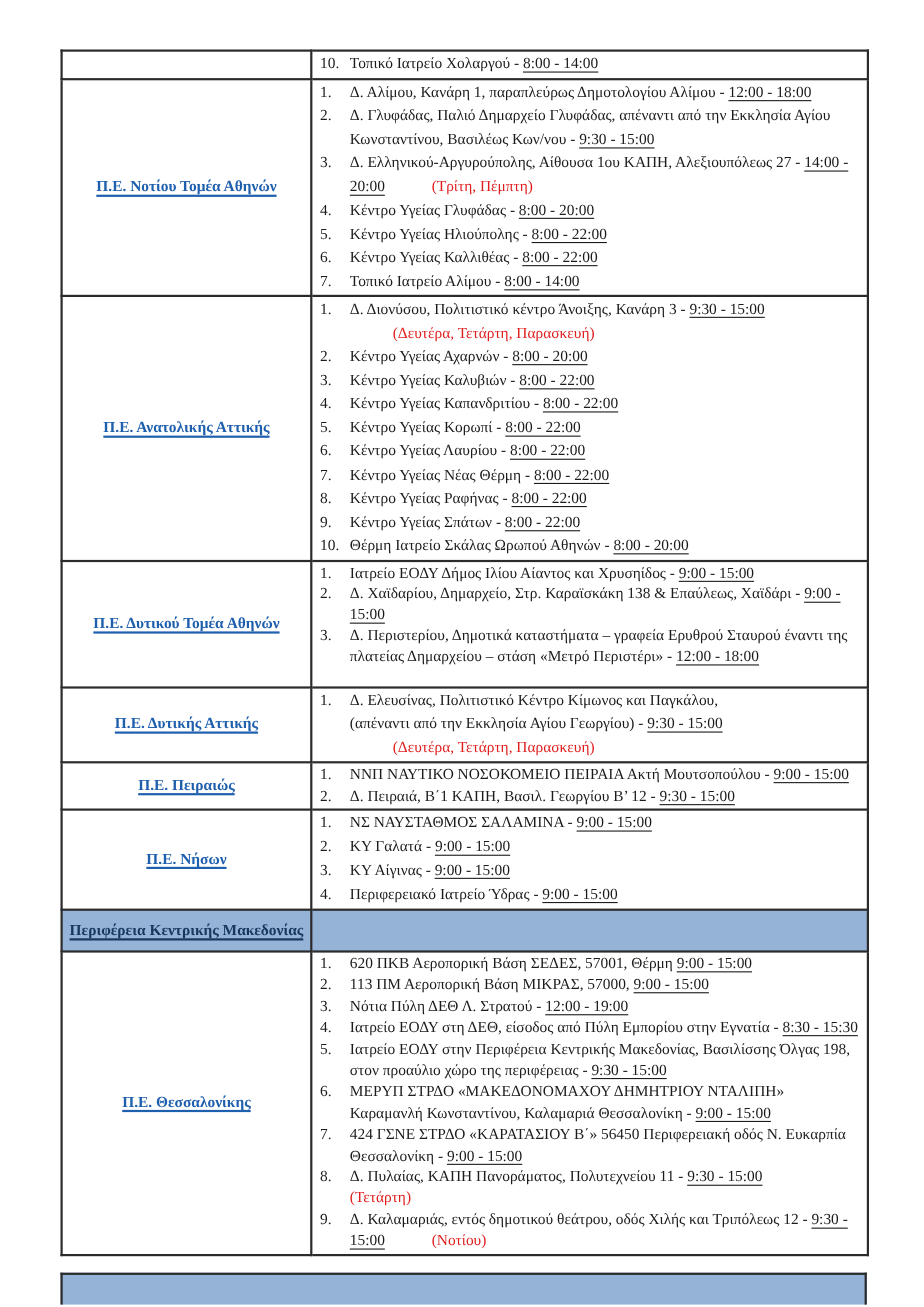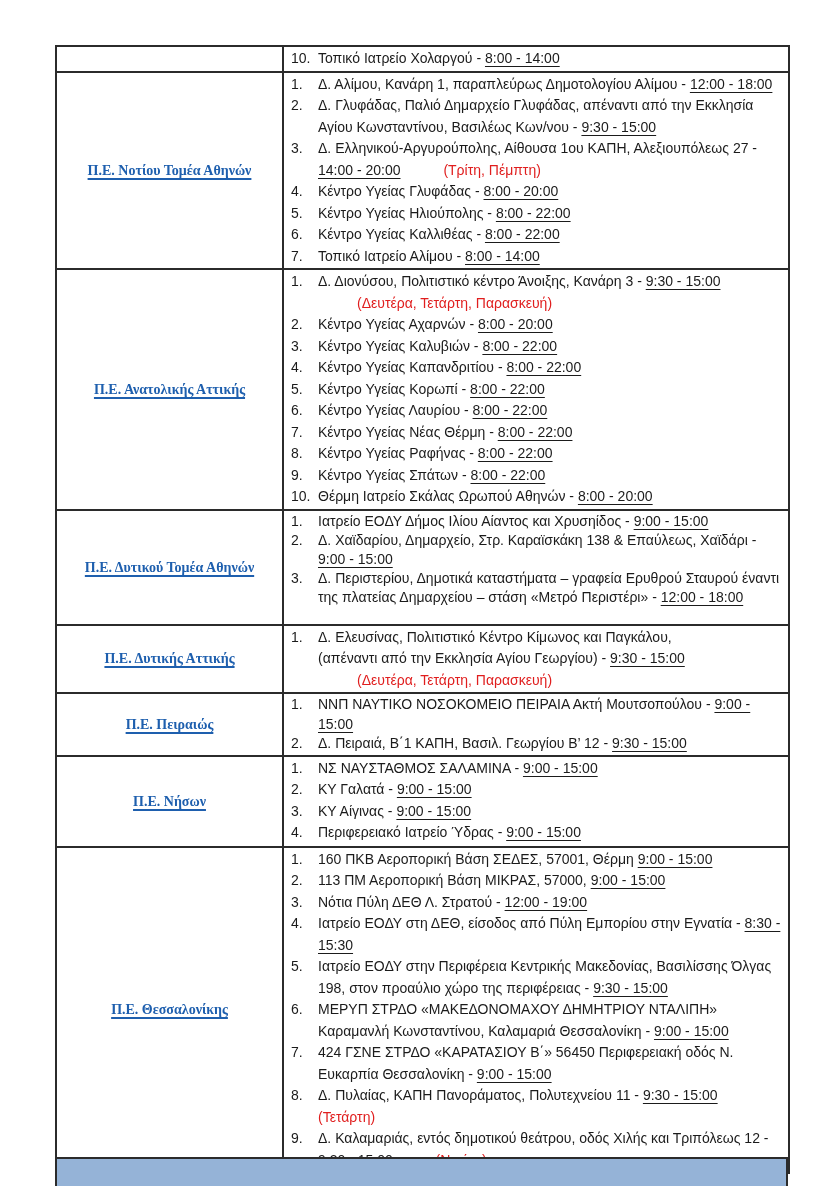--- a/index.html
+++ b/index.html
@@ -45,21 +45,21 @@
   tr:nth-child(6) td{height:41px;}
   tr:nth-child(7) td{height:91px;}
   tr:nth-child(8) td{height:38px;}
   tr:nth-child(9) td{height:274px;}
   
   tr:nth-child(4) td.locations{line-height:19px;}
   tr:nth-child(6) td.locations{line-height:19.5px;}
   tr:nth-child(9) td.locations{line-height:19.4px;}
   tr.header-row td{background:var(--header-bg);}
   tr.header-row .region-link{color:var(--header-text);}
-  .item{display:flex;align-items:baseline;}
+  .item{display:flex;align-items:baseline;font-family:Liberation Serif, serif;}
   .num{flex:0 0 27px;}
   .itext{flex:1 1 auto;min-width:0;}
   .time{
     text-decoration:underline;text-underline-offset:2.5px;text-decoration-thickness:1.3px;
   }
   .red{color:var(--red-note);margin-left:39px;}
   
   .cutoff-bar{
     position:absolute;left:55px;top:1157px;width:733px;height:29px;
     background:var(--header-bg);border:2px solid var(--border);border-bottom:none;
@@ -215,26 +215,30 @@
             <div class="item">
               <span class="num">3.</span>
               <span class="itext"><span class="plain">ΚΥ Αίγινας - </span><span class="time">9:00 - 15:00</span></span>
             </div>
             <div class="item">
               <span class="num">4.</span>
               <span class="itext"><span class="plain">Περιφερειακό Ιατρείο Ύδρας - </span><span class="time">9:00 - 15:00</span></span>
             </div>
           </td>
         </tr>
+        <tr class="header-row">
+          <td class="region"><span class="region-link">Περιφέρεια Κεντρικής Μακεδονίας</span></td>
+          <td class="locations"></td>
+        </tr>
         <tr>
           <td class="region"><span class="region-link">Π.Ε. Θεσσαλονίκης</span></td>
           <td class="locations">
             <div class="item">
               <span class="num">1.</span>
-              <span class="itext"><span class="plain">160 ΠΚΒ Αεροπορική Βάση ΣΕΔΕΣ, 57001, Θέρμη </span><span class="time">9:00 - 15:00</span></span>
+              <span class="itext"><span class="plain">620 ΠΚΒ Αεροπορική Βάση ΣΕΔΕΣ, 57001, Θέρμη </span><span class="time">9:00 - 15:00</span></span>
             </div>
             <div class="item">
               <span class="num">2.</span>
               <span class="itext"><span class="plain">113 ΠΜ Αεροπορική Βάση ΜΙΚΡΑΣ, 57000, </span><span class="time">9:00 - 15:00</span></span>
             </div>
             <div class="item">
               <span class="num">3.</span>
               <span class="itext"><span class="plain">Νότια Πύλη ΔΕΘ Λ. Στρατού - </span><span class="time">12:00 - 19:00</span></span>
             </div>
             <div class="item">

